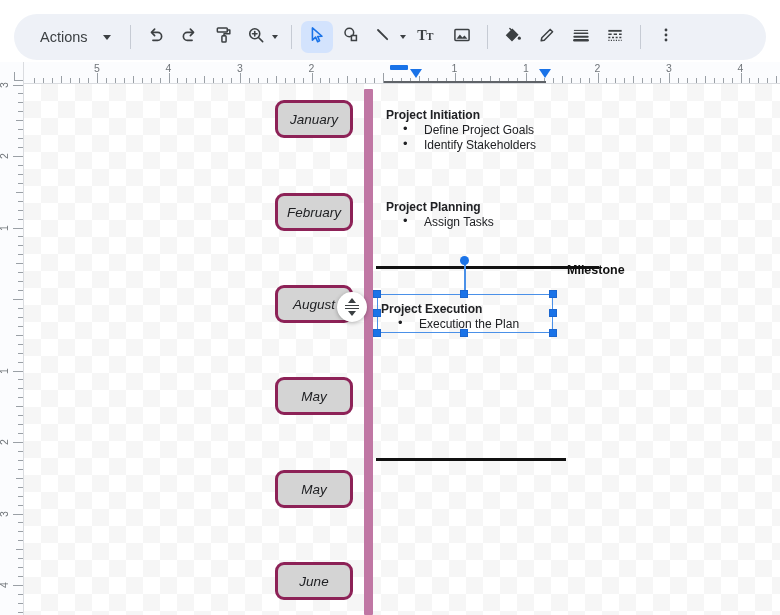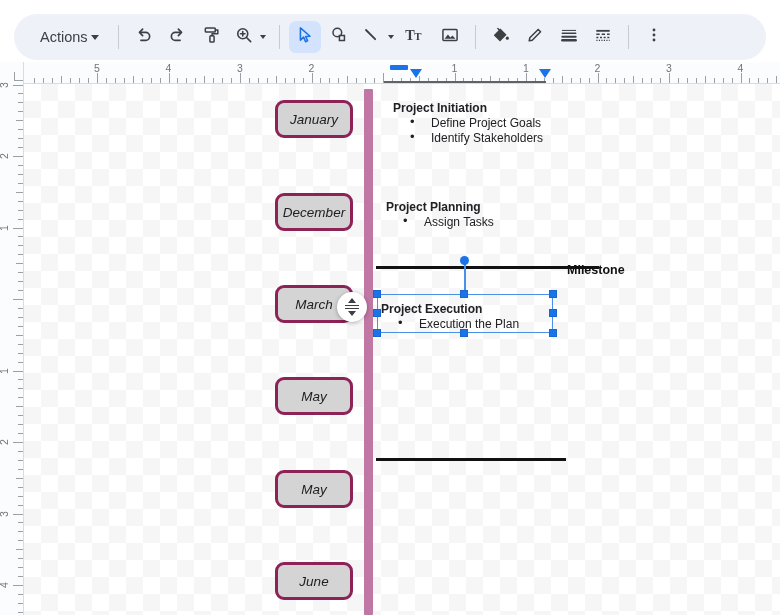--- a/index.html
+++ b/index.html
@@ -27,21 +27,21 @@
     display: flex; align-items: center; justify-content: center;
     color: #3c4043;
     cursor: pointer;
     padding: 0 4px;
   }
   .tb-btn.active { background: #d3e3fd; color:#1967d2; }
   .tb-btn.active svg { stroke:#1a73e8; fill:#1a73e8; }
   .actions-btn {
     font-size: 14.5px; color:#3c4043;
     padding: 0 10px 0 12px; height:32px;
-    display:flex; align-items:center; gap:3px;
+    display:flex; align-items:center; gap:15px;
     border-radius:7px; cursor:pointer;
   }
   .caret {
     width:0;height:0;border-left:4px solid transparent;
     border-right:4px solid transparent;border-top:5px solid #3c4043;
     display:inline-block;
   }
   .caret-sm {
     width:0;height:0;border-left:3.5px solid transparent;
     border-right:3.5px solid transparent;border-top:4.5px solid #3c4043;
@@ -503,36 +503,36 @@
   <div class="corner-mark"></div>
 
   <div class="canvas">
 
     <div class="spine" style="left:340px; top:5px; height:526px;"></div>
 
     <div class="month-box" style="left:251px; top:16px; width:78px; height:38px;">
       <span>January</span>
     </div>
     <div class="month-box" style="left:251px; top:109px; width:78px; height:38px;">
-      <span>December</span>
+      <span>February</span>
     </div>
     <div class="month-box" style="left:251px; top:201px; width:78px; height:38px;">
-      <span>March</span>
+      <span>August</span>
     </div>
     <div class="month-box" style="left:251px; top:293px; width:78px; height:38px;">
       <span>May</span>
     </div>
     <div class="month-box" style="left:251px; top:478px; width:78px; height:38px;">
       <span>June</span>
     </div>
     <div class="month-box" style="left:251px; top:386px; width:78px; height:38px;">
       <span>May</span>
     </div>
 
-    <div class="phase" style="left:362px; top:17px; width:210px;margin-left:7px;">
+    <div class="phase" style="left:362px; top:24px; width:210px;">
       <div class="phase-title">Project Initiation</div>
       <ul class="phase-list">
         <li>Define Project Goals</li>
         <li>Identify Stakeholders</li>
       </ul>
     </div>
 
     <div class="phase" style="left:362px; top:116px; width:210px;">
       <div class="phase-title">Project Planning</div>
       <ul class="phase-list">

